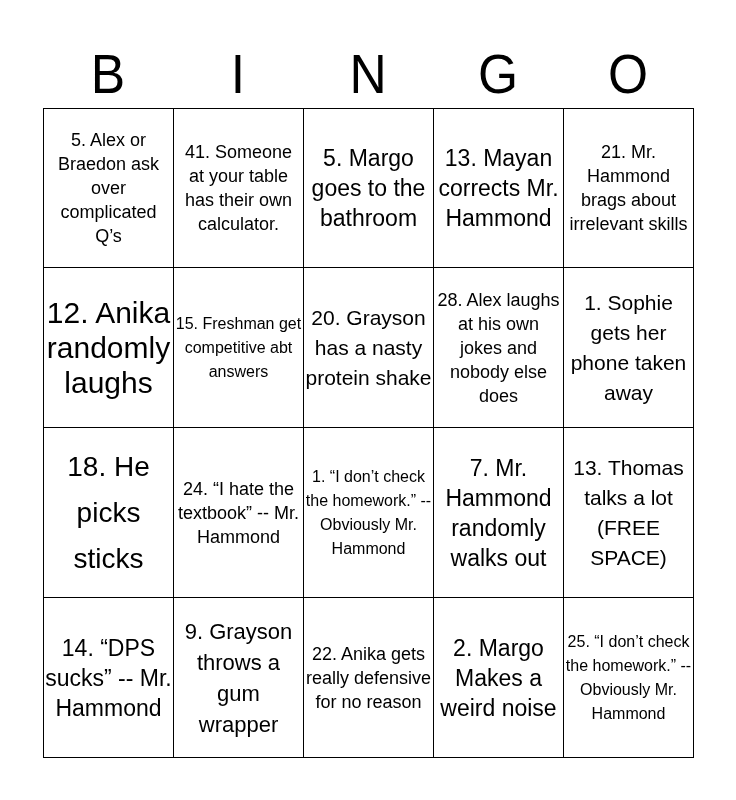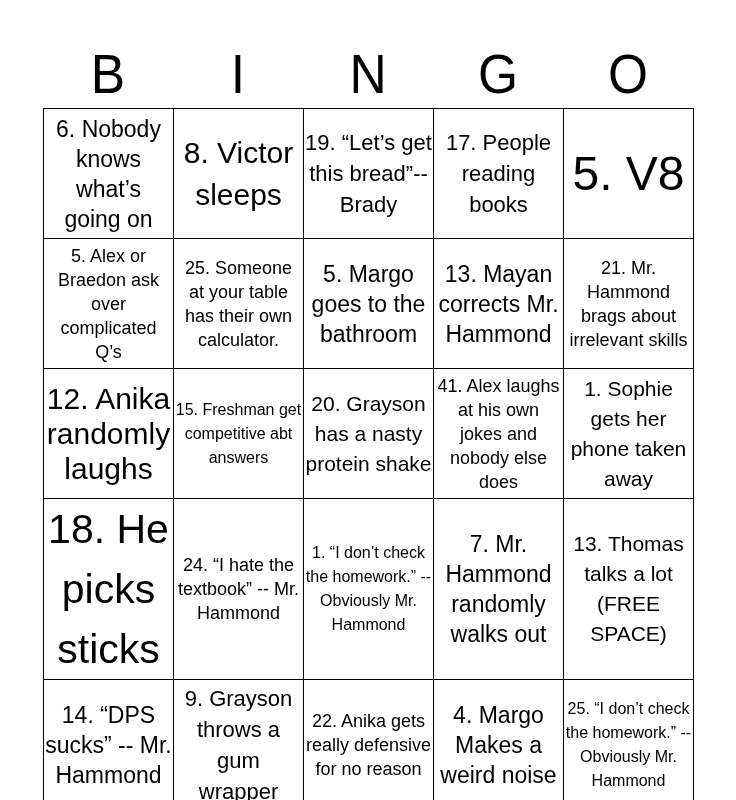--- a/index.html
+++ b/index.html
@@ -47,65 +47,58 @@
       box-sizing: border-box;
       word-wrap: break-word;
     }
     .fs17 { font-size: 16px; line-height: 24px; }
     .fs18 { font-size: 18px; line-height: 24px; }
     .fs21 { font-size: 21px; line-height: 30px; }
     .fs22 { font-size: 22px; line-height: 31px; }
     .fs23 { font-size: 23px; line-height: 30px; }
     .fs25 { font-size: 30px; line-height: 35px; }
     .fs29 { font-size: 30px; line-height: 42px; }
-    .fs34 { font-size: 41px; line-height: 60px; }
+    .fs34 { font-size: 28px; line-height: 46px; }
     .fs46 { font-size: 48px; line-height: 56px; }
   </style>
 </head>
 <body>
 
 <div class="header">
   <div class="header-letter">B</div>
   <div class="header-letter">I</div>
   <div class="header-letter">N</div>
   <div class="header-letter">G</div>
   <div class="header-letter">O</div>
 </div>
 
 <table class="grid">
   <tbody>
-      <tr>
-    <td class="fs23">6. Nobody knows what’s going on</td>
-    <td class="fs29">8. Victor sleeps</td>
-    <td class="fs22">19. “Let’s get this bread”-- Brady</td>
-    <td class="fs22">17. People reading books</td>
-    <td class="fs46">5. V8</td>
-  </tr>
   <tr>
     <td class="fs18">5. Alex or Braedon ask over complicated Q’s</td>
-    <td class="fs18">25. Someone at your table has their own calculator.</td>
+    <td class="fs18">41. Someone at your table has their own calculator.</td>
     <td class="fs23">5. Margo goes to the bathroom</td>
     <td class="fs23">13. Mayan corrects Mr. Hammond</td>
     <td class="fs18">21. Mr. Hammond brags about irrelevant skills</td>
   </tr>
   <tr>
     <td class="fs25">12. Anika randomly laughs</td>
     <td class="fs17">15. Freshman get competitive abt answers</td>
     <td class="fs21">20. Grayson has a nasty protein shake</td>
-    <td class="fs18">41. Alex laughs at his own jokes and nobody else does</td>
+    <td class="fs18">28. Alex laughs at his own jokes and nobody else does</td>
     <td class="fs21">1. Sophie gets her phone taken away</td>
   </tr>
   <tr>
     <td class="fs34">18. He picks sticks</td>
     <td class="fs18">24. “I hate the textbook” -- Mr. Hammond</td>
     <td class="fs17">1. “I don’t check the homework.” -- Obviously Mr. Hammond</td>
     <td class="fs23">7. Mr. Hammond randomly walks out</td>
     <td class="fs21">13. Thomas talks a lot (FREE SPACE)</td>
   </tr>
   <tr>
     <td class="fs23">14. “DPS sucks” -- Mr. Hammond</td>
     <td class="fs22">9. Grayson throws a gum wrapper</td>
     <td class="fs18">22. Anika gets really defensive for no reason</td>
-    <td class="fs23">4. Margo Makes a weird noise</td>
+    <td class="fs23">2. Margo Makes a weird noise</td>
     <td class="fs17">25. “I don’t check the homework.” -- Obviously Mr. Hammond</td>
   </tr>
 </tbody>
   </table>
 
 </body></html>

